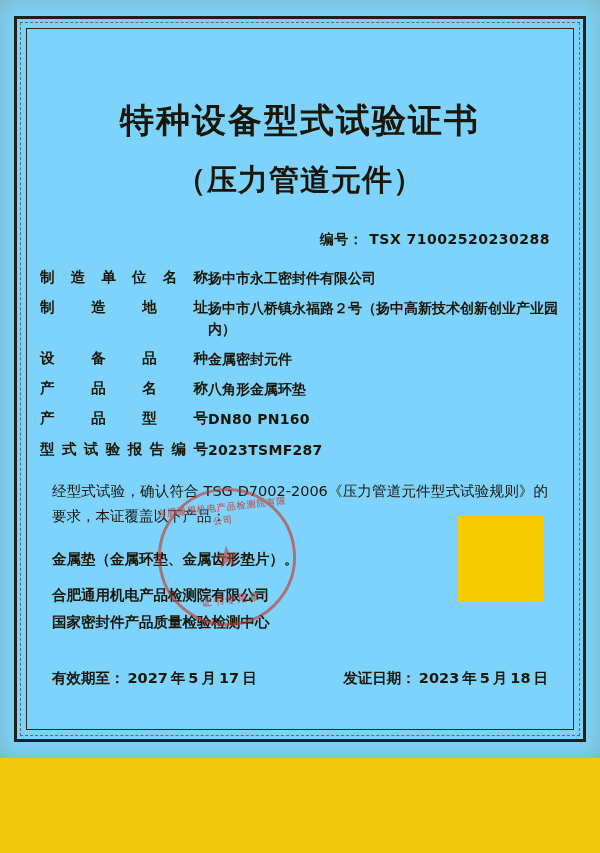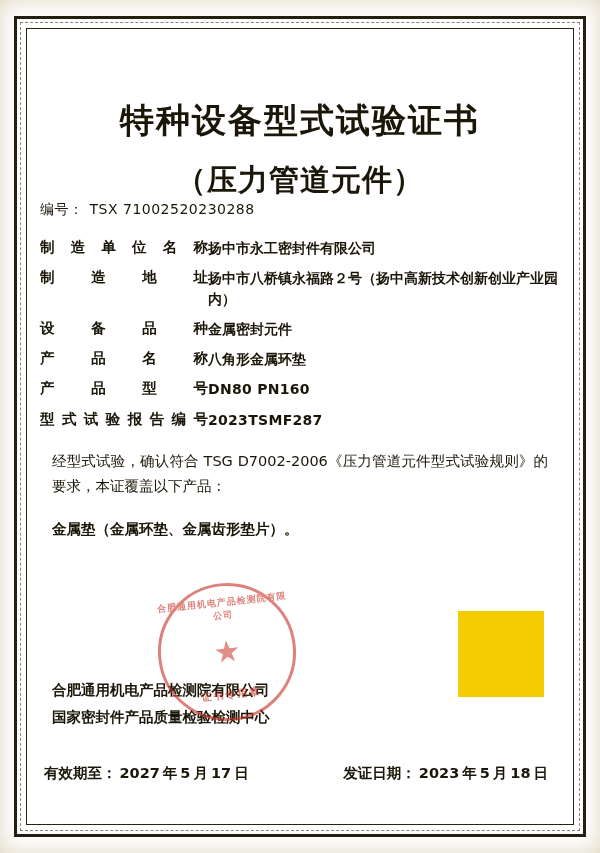--- a/index.html
+++ b/index.html
@@ -11,22 +11,22 @@
     height: 853px;
     background: #f2c90a;
     font-family: "DejaVu Sans", "Liberation Sans", sans-serif;
     overflow: hidden;
     position: relative;
   }
   #certificate {
     position: absolute;
     left: 0; top: 0;
     width: 600px;
-    height: 853px;
-    background: #ffffff;
+    height: 758px;
+    background: #7dd3fc;
     box-sizing: border-box;
   }
   
   .frame-outer {
     position: absolute;
     left: 14px;
     top: 16px;
     right: 14px;
     bottom: 16px;
     border: 3px solid #241f10;
@@ -69,23 +69,25 @@
     text-align: center;
     font-family: "DejaVu Serif", "Liberation Serif", serif;
     font-weight: bold;
     font-size: 30px;
     letter-spacing: 1px;
     color: #1b1708;
     margin-top: 16px;
   }
 
   .cert-no {
+    text-align: right;
     font-size: 14px;
-    font-weight: normal;
+    font-weight: bold;
     color: #1b1708;
+    margin-top: 30px;
     padding-right: 10px;
     letter-spacing: 0.5px;
   }
   .cert-no .no-label {
     font-family: "DejaVu Sans", "Liberation Sans", sans-serif;
   }
   .cert-no .no-value {
     font-family: "DejaVu Sans", "Liberation Sans", sans-serif;
     margin-left: 6px;
   }
@@ -147,21 +149,21 @@
     left: 12px;
     bottom: 78px;
     font-size: 14.5px;
     font-weight: bold;
     line-height: 1.85;
     color: #1b1708;
   }
 
   .dates {
     position: absolute;
-    left: 4px;
+    left: 12px;
     right: 12px;
     bottom: 26px;
     display: flex;
     justify-content: space-between;
     font-size: 14.5px;
     font-weight: bold;
     color: #1b1708;
   }
   .date-item .d-num {
     padding: 0 3px;

